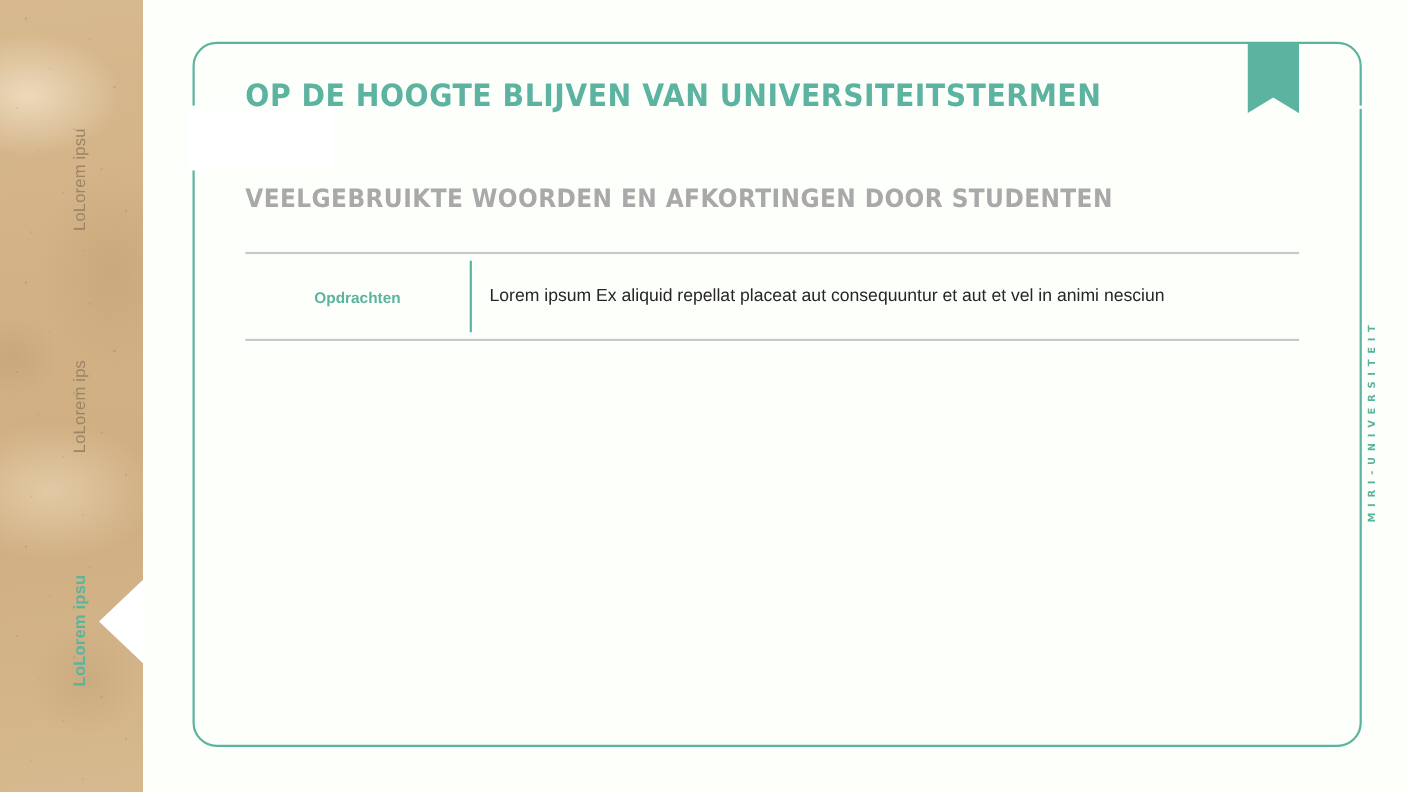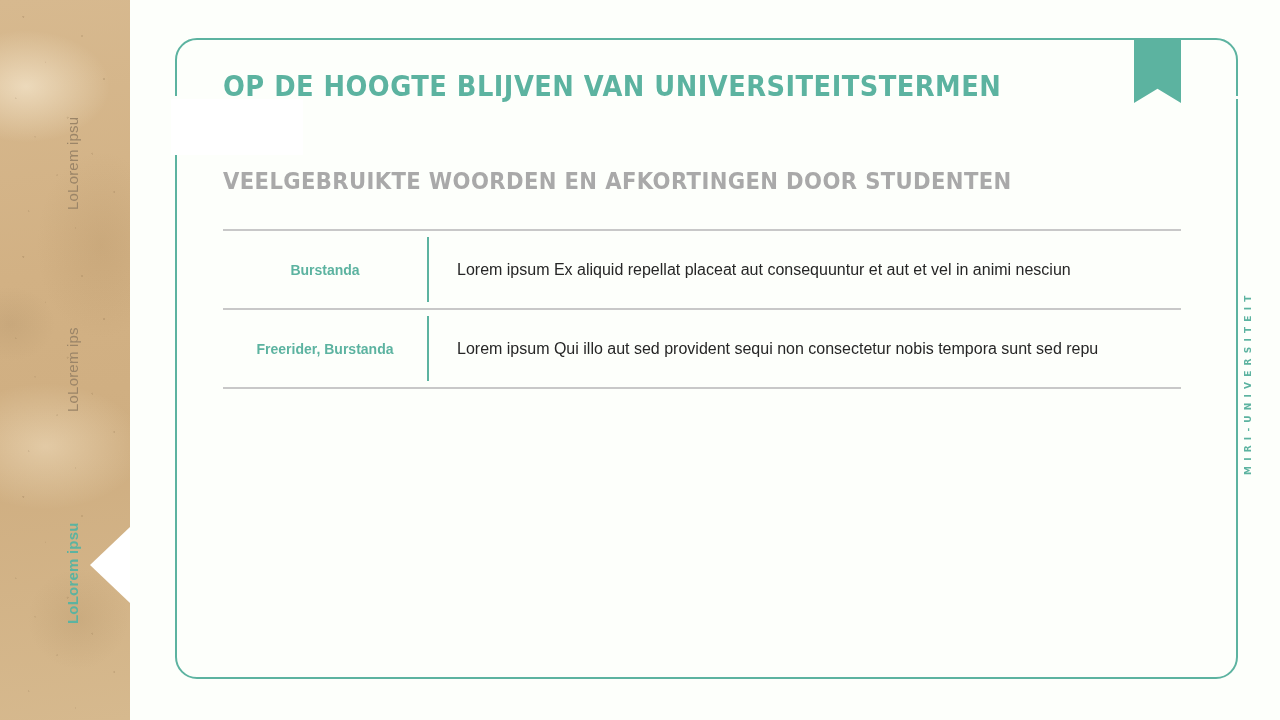--- a/index.html
+++ b/index.html
@@ -212,21 +212,21 @@
   .term-sep {
     flex: 0 0 2px;
     width: 2px;
     background: #5cb3a0;
     margin: 6px 0 6px 0;
   }
   .term-desc {
     flex: 1 1 auto;
     display: flex;
     align-items: center;
-    padding-left: 28px;
+    padding-left: 16px;
     font-family: "Liberation Sans", sans-serif;
     font-size: 16px;
     color: #262626;
     box-sizing: border-box;
   }
 
   
   #brand-vertical {
     position: absolute;
     left: 1243px;
@@ -266,31 +266,26 @@
 
   <div id="bookmark-ribbon"></div>
 
   <div id="slide-title">OP DE HOOGTE BLIJVEN VAN UNIVERSITEITSTERMEN</div>
 
   <div id="slide-subtitle">VEELGEBRUIKTE WOORDEN EN AFKORTINGEN DOOR STUDENTEN</div>
 
   <div id="terms-table">
 
     <div class="term-row">
-      <div class="term-name">Burstanda</div>
+      <div class="term-name">Opdrachten</div>
       <div class="term-sep"></div>
       <div class="term-desc">Lorem ipsum Ex aliquid repellat placeat aut consequuntur et aut et vel in animi nesciun</div>
     </div>
 
 
-    <div class="term-row">
-      <div class="term-name">Freerider, Burstanda</div>
-      <div class="term-sep"></div>
-      <div class="term-desc">Lorem ipsum Qui illo aut sed provident sequi non consectetur nobis tempora sunt sed repu</div>
-    </div>
 
 
 
     <div id="table-bottom-rule"></div>
   </div>
 
   <div id="brand-vertical">MIRI-UNIVERSITEIT</div>
 
 </div>
 

